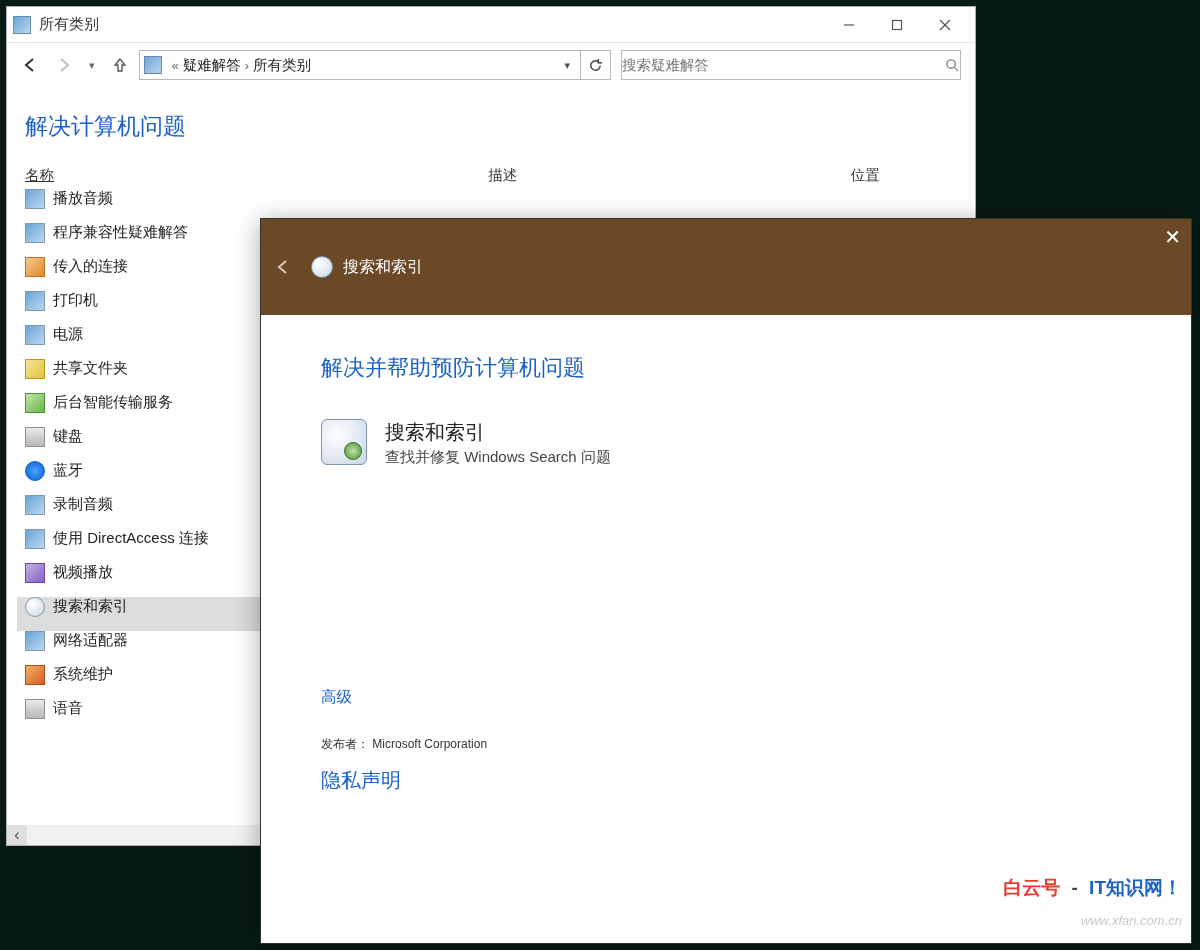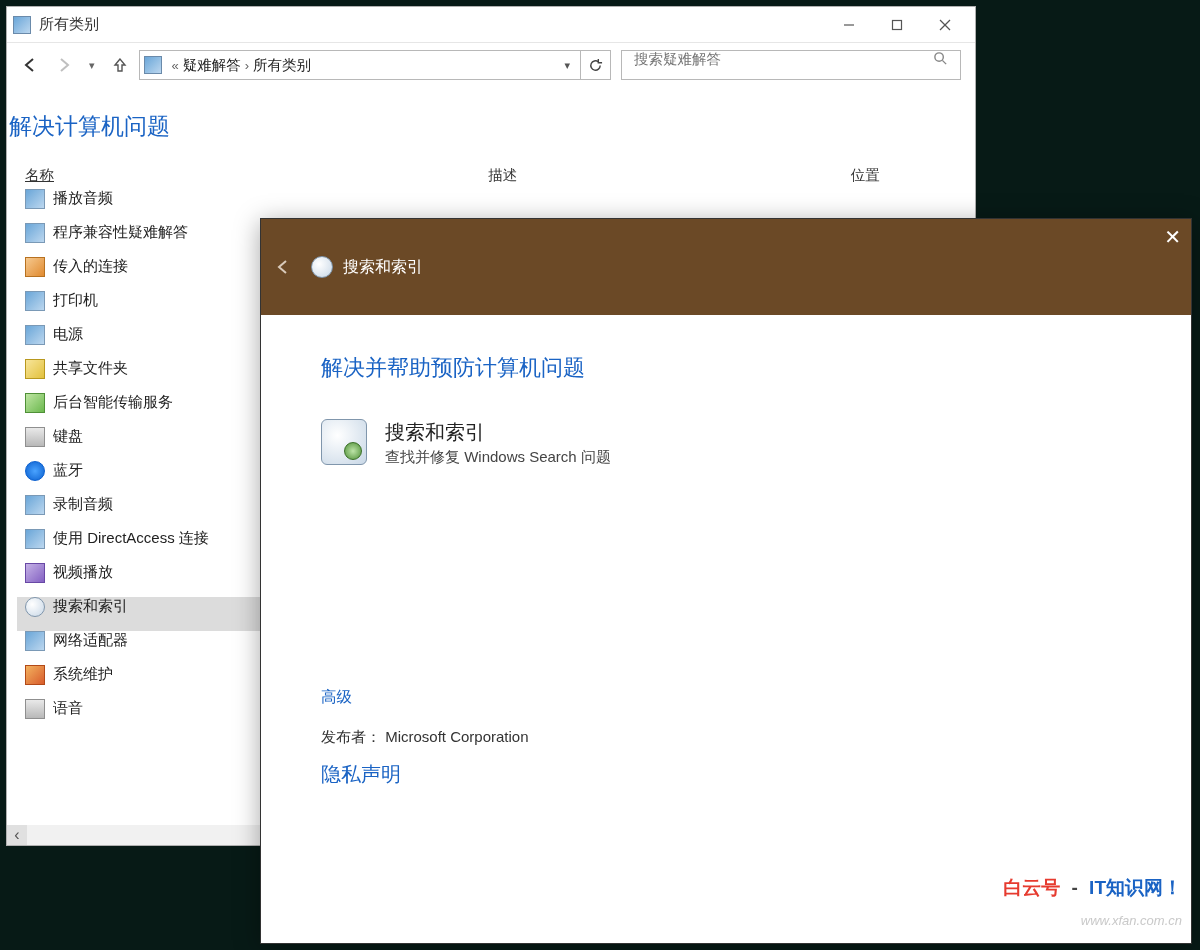--- a/index.html
+++ b/index.html
@@ -14,24 +14,24 @@
 .cap-btn svg{width:12px;height:12px;}
 .nav-row{height:44px;display:flex;align-items:center;padding:0 14px;gap:10px;}
 .nav-arrows{display:flex;align-items:center;gap:16px;color:#7a7a7a;}
 .nav-arrows .en{color:#333;}
 .addr{flex:1;display:flex;align-items:center;height:30px;border:1px solid #b8b8b8;background:#fff;padding:0 4px;}
 .addr .ico{width:18px;height:18px;background:linear-gradient(135deg,#6aa6d8,#bcd7ef);border:1px solid #6a8aaa;margin-right:6px;}
 .addr .chev{color:#666;margin:0 4px;font-size:13px;}
 .addr .crumb{font-size:14.5px;color:#222;}
 .addr .drop{margin-left:auto;color:#555;font-size:11px;padding-right:6px;}
 .refresh{width:30px;height:30px;border:1px solid #b8b8b8;display:flex;align-items:center;justify-content:center;color:#444;border-left:none;margin-left:-10px;}
-.searchbox{width:340px;height:30px;border:1px solid #b8b8b8;display:flex;align-items:flex-start;padding:0 12px;}
+.searchbox{width:340px;height:30px;border:1px solid #b8b8b8;display:flex;align-items:center;padding:0 0;}
 .searchbox input{flex:1;border:none;outline:none;font-size:14.5px;color:#888;}
 .searchbox .mag{color:#888;}
-.heading{font-size:23px;color:#1a63c4;padding:24px 2px 24px;}
+.heading{font-size:23px;color:#1a63c4;padding:24px 18px 24px;}
 .col-headers{display:flex;font-size:14.5px;color:#333;padding:0 18px 4px;}
 .col-headers .c1{width:480px;text-decoration:underline;}
 .col-headers .c2{width:330px;}
 .col-headers .c3{width:110px;margin-left:44px;}
 .list{padding:0 10px;}
 .item{display:flex;height:34px;padding:0 8px;font-size:15px;color:#222;}
 .item.sel{background:#dcdcdc;}
 .item .icn{width:20px;height:20px;margin-right:8px;border:1px solid #7a99b6;background:linear-gradient(135deg,#cfe3f5,#8eb9de);}
 
 .i-orange{background:linear-gradient(135deg,#f6c98f,#e08a2f)!important;border-color:#b77120!important;}
@@ -54,21 +54,21 @@
 .dlg-title .txt{color:#fff;font-size:16px;}
 .dlg-title .close{position:absolute;right:10px;top:8px;color:#fff;font-size:20px;line-height:1;}
 .dlg-body{padding:38px 60px 0 60px;height:548px;}
 .dlg-heading{color:#1a63c4;font-size:22px;margin-bottom:36px;}
 .ts-row{display:flex;align-items:flex-start;gap:18px;}
 .ts-icon{width:46px;height:46px;background:radial-gradient(circle at 35% 35%,#fff,#c8d7e6);border:1px solid #8096ac;border-radius:6px;position:relative;}
 .ts-icon::after{content:"";position:absolute;right:4px;bottom:4px;width:16px;height:16px;border-radius:50%;background:radial-gradient(circle,#bde4a8,#4f9037);border:1px solid #3a6f27;}
 .ts-name{font-size:20px;color:#222;}
 .ts-desc{font-size:15px;color:#444;margin-top:2px;}
 .adv{color:#1a63c4;font-size:15.5px;margin-top:220px;display:inline-block;}
-.pub{font-size:15px;color:#333;margin-top:20px;}
+.pub{font-size:12px;color:#333;margin-top:28px;}
 .priv{color:#1a63c4;font-size:20px;margin-top:14px;display:inline-block;}
 .dlg-footer{height:66px;background:#f1f1f1;border-top:1px solid #d7d7d7;display:flex;align-items:center;justify-content:flex-end;padding:0 16px;gap:10px;}
 .btn{min-width:102px;height:30px;border:1px solid #a9a9a9;background:#e9e9e9;font-size:14px;color:#333;padding:0 14px;display:flex;align-items:center;justify-content:center;}
 
 .wm{position:absolute;right:18px;bottom:22px;text-align:right;pointer-events:none;}
 .wm .l1{font-size:19px;font-weight:700;}
 .wm .l1 .a{color:#e63b2f;}
 .wm .l1 .b{color:#444;margin:0 6px;}
 .wm .l1 .c{color:#1a63c4;}
 .wm .l2{font-size:13px;color:#c9c9c9;font-style:italic;margin-top:12px;}

